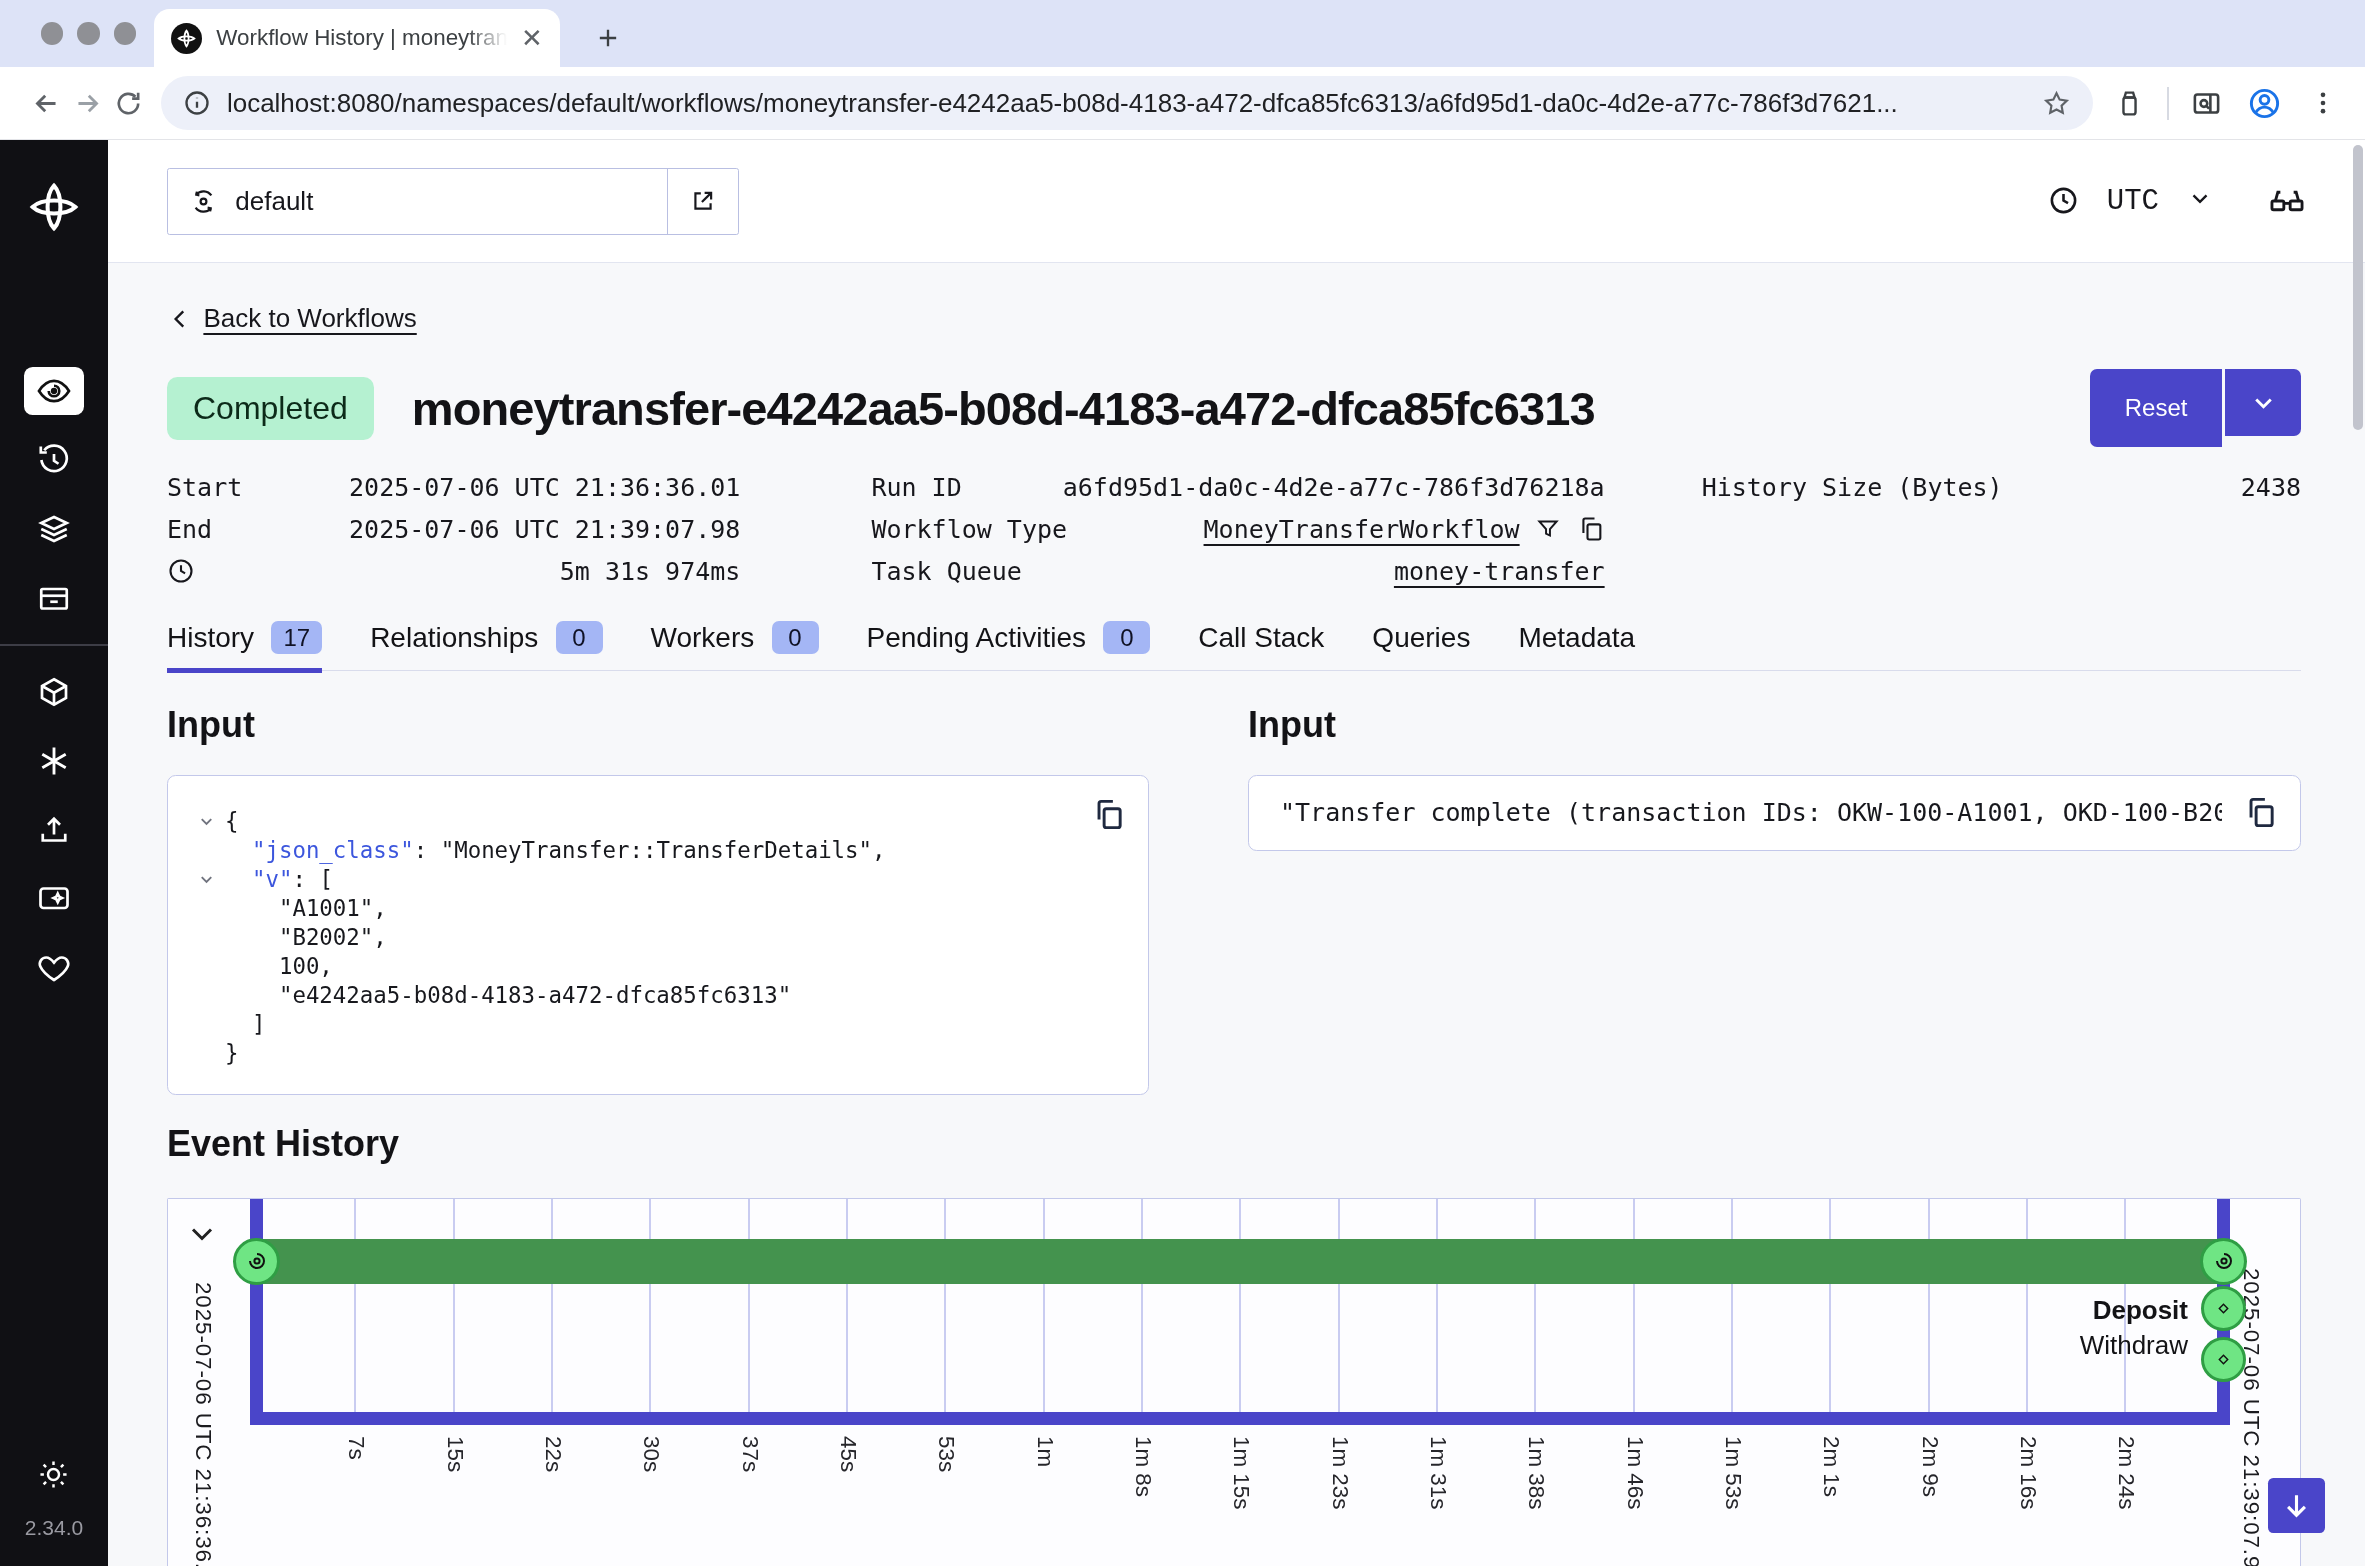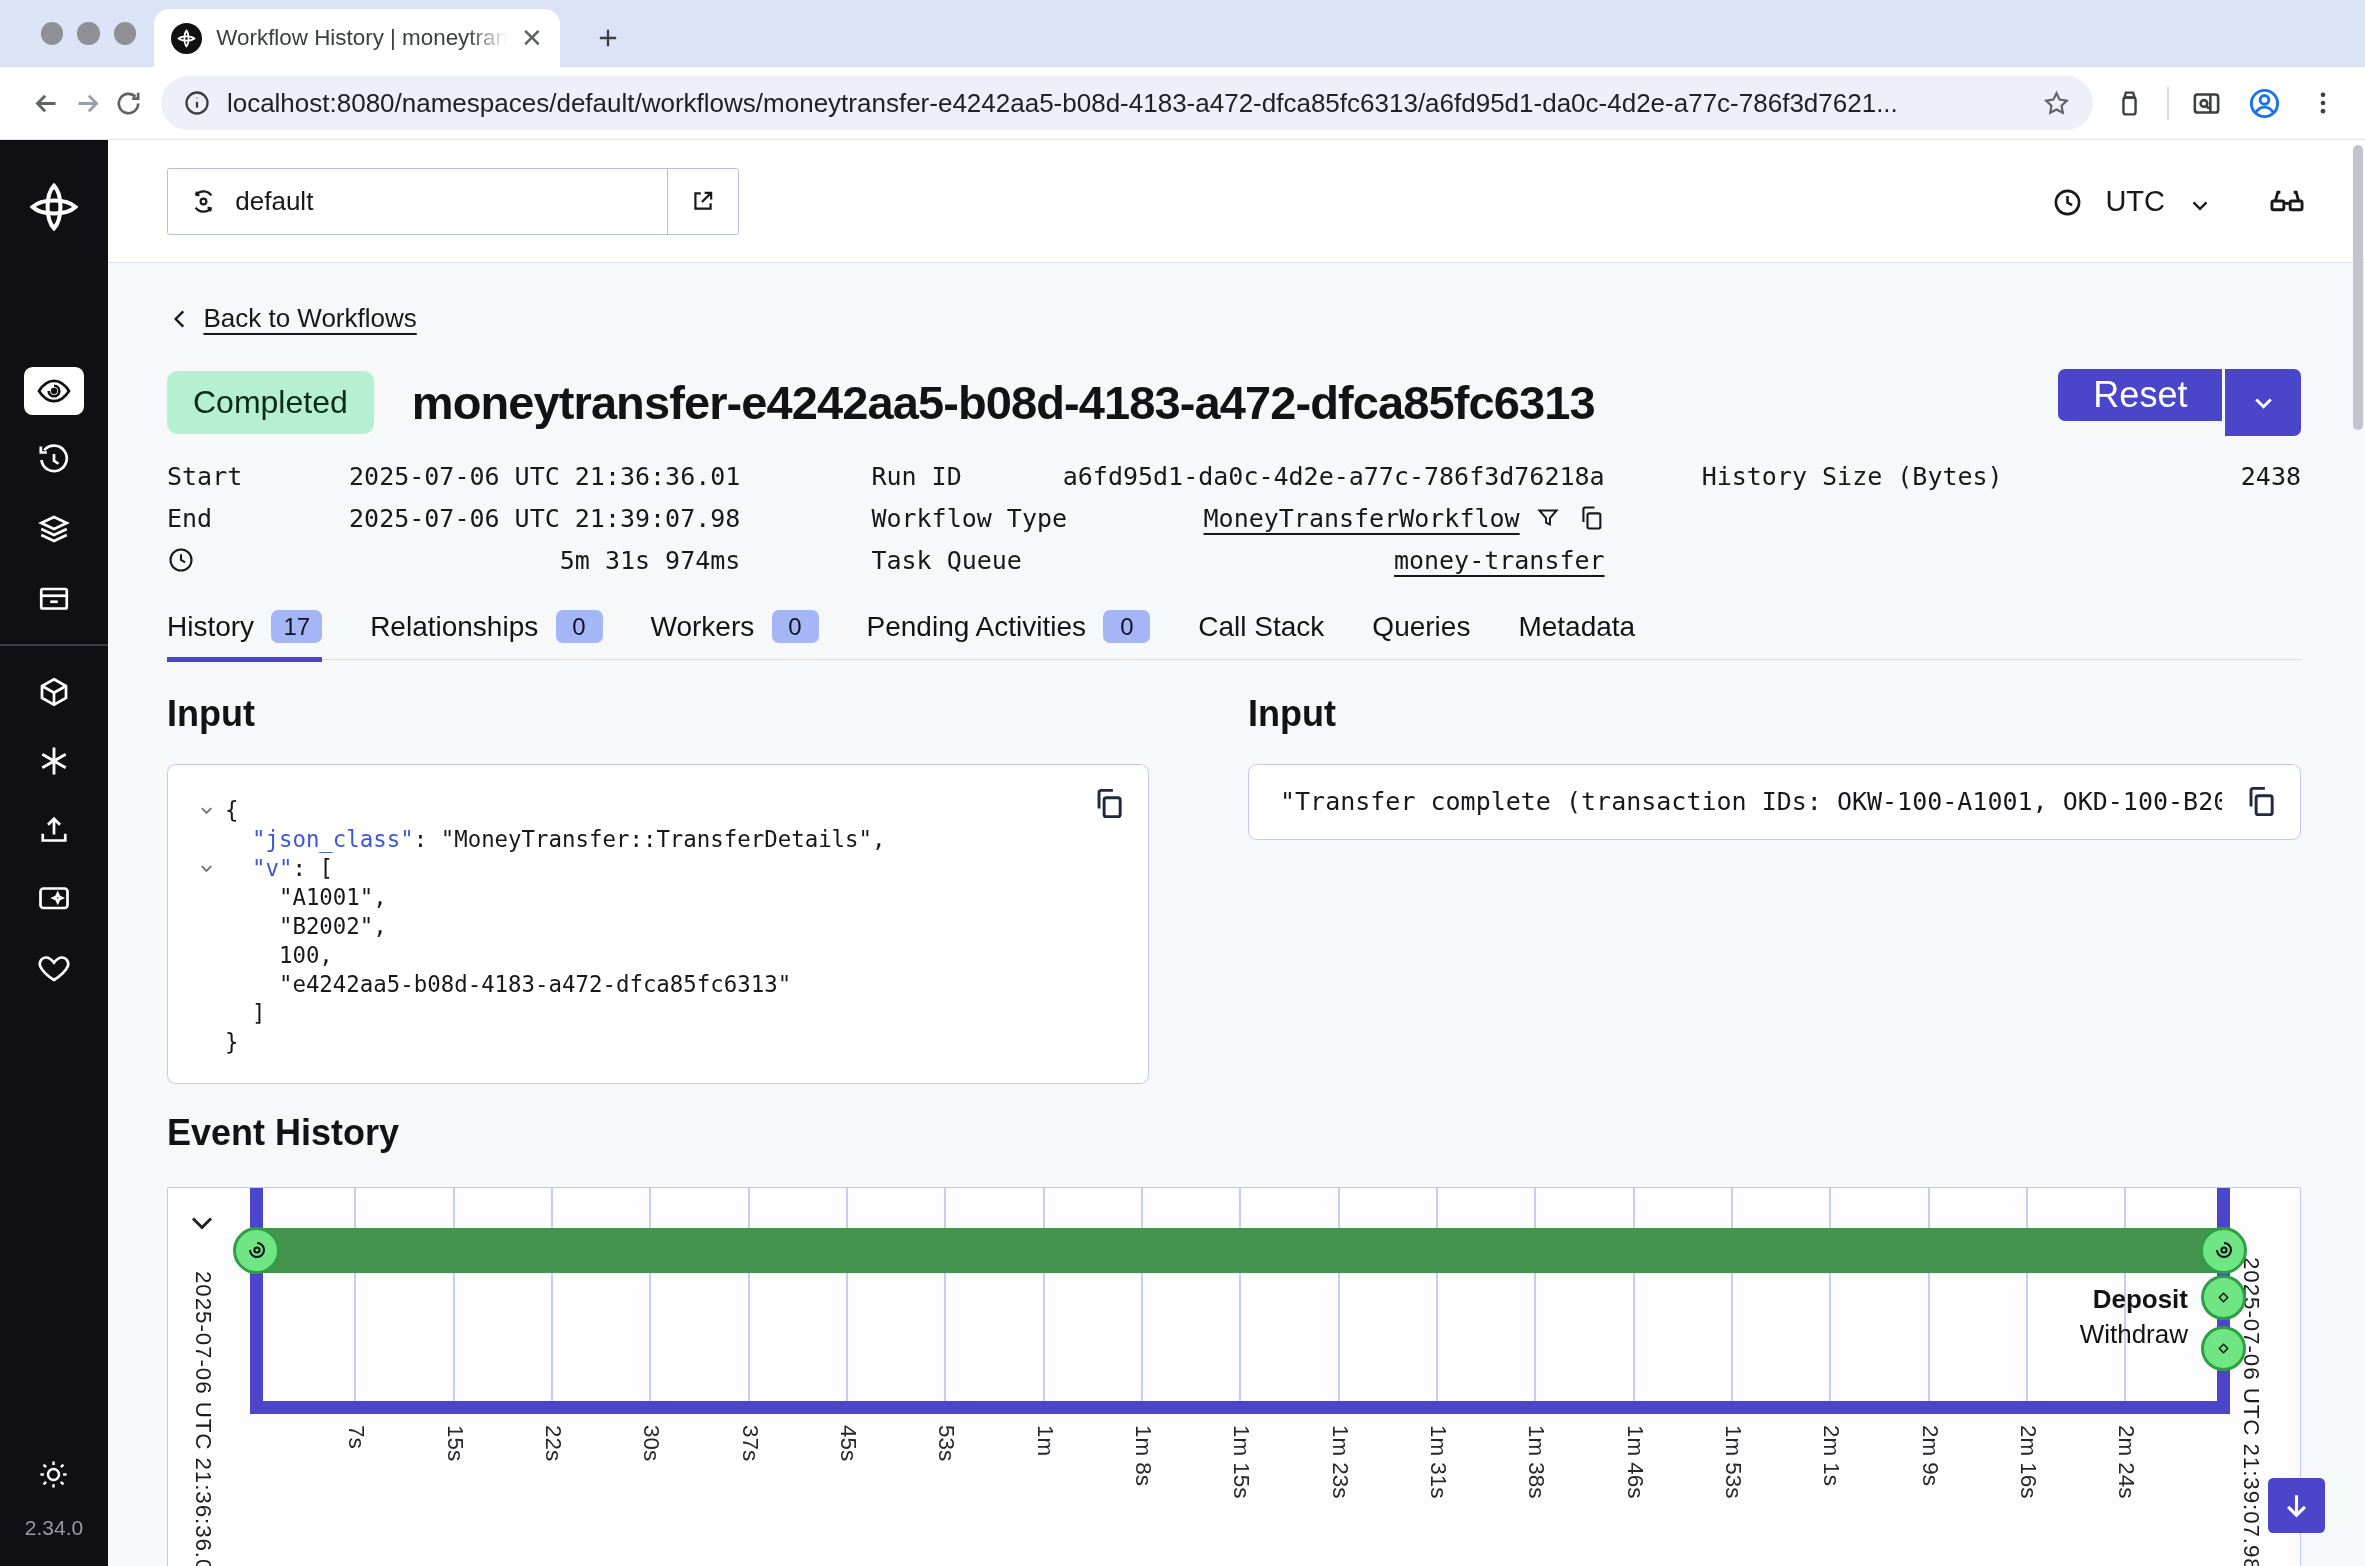--- a/index.html
+++ b/index.html
@@ -52,33 +52,33 @@
   .side-item.active{background:#fff;}
   .side-divider{width:108px;height:1.7px;background:#3d3d46;margin:22.4px 0;}
   .side-bottom{margin-top:auto;display:flex;flex-direction:column;align-items:center;}
   .side-version{font-size:21px;color:#9a9aa2;margin:22.4px 0 26px;}
 
   .main{flex:1;display:flex;flex-direction:column;min-width:0;}
   .topbar{height:123px;background:#fff;border-bottom:1.7px solid #e2e5f0;display:flex;align-items:center;padding:0 60px 0 59px;flex:none;}
   .ns-box{width:572px;height:67px;border:1.7px solid #b9bfe2;border-radius:2.6px;display:flex;background:#fff;}
   .ns-left{flex:1;display:flex;align-items:center;gap:17.3px;padding-left:21px;font-size:26px;}
   .ns-right{width:71px;border-left:1.7px solid #b9bfe2;display:flex;align-items:center;justify-content:center;}
-  .tz{margin-left:auto;display:flex;align-items:flex-end;gap:22px;font-size:29px;}
+  .tz{margin-left:auto;display:flex;align-items:flex-start;gap:28px;font-size:29px;font-family:Liberation Mono, monospace;}
   .glasses{margin-left:55px;display:flex;align-items:center;}
 
   .content{flex:1;padding:0 65px 0 59px;overflow:hidden;}
   .backrow{margin-top:40px;display:flex;align-items:center;gap:10.4px;font-size:26px;font-weight:500;}
   .backrow a{color:var(--ink);text-decoration:underline;text-underline-offset:6px;text-decoration-thickness:1.7px;}
 
   .headrow{margin-top:35px;display:flex;align-items:center;}
   .status-badge{background:var(--mint);border-radius:10.4px;padding:13px 26px;font-size:32px;font-weight:500;color:#0c2a19;}
   .wf-title{margin-left:38px;font-size:47px;font-weight:700;letter-spacing:-0.9px;color:#131316;white-space:nowrap;}
   .resetwrap{margin-left:auto;display:flex;gap:2.6px;}
-  .reset-main{background:var(--accent);color:#fff;font-size:36px;font-weight:500;border:none;
-    height:52px;padding:0 35px;border-radius:7px 0 0 7px;font-family:"Liberation Sans",sans-serif;}
+  .reset-main{background:var(--accent);color:#fff;font-size:24px;font-weight:500;border:none;
+    height:78px;padding:0 35px;border-radius:7px 0 0 7px;font-family:"Liberation Sans",sans-serif;}
   .reset-caret{background:var(--accent);border:none;width:76px;height:67px;border-radius:0 7px 7px 0;
     display:flex;align-items:center;justify-content:center;}
 
   .details{display:flex;margin-top:19px;font-size:25px;}
   .drow{display:flex;justify-content:space-between;align-items:center;height:42px;gap:15px;}
   .dcol1{width:574px;}
   .dcol2{width:734px;margin-left:131px;}
   .dcol3{width:600px;margin-left:97px;}
   .dlabel{color:var(--ink);white-space:nowrap;}
   .dval{white-space:nowrap;}

